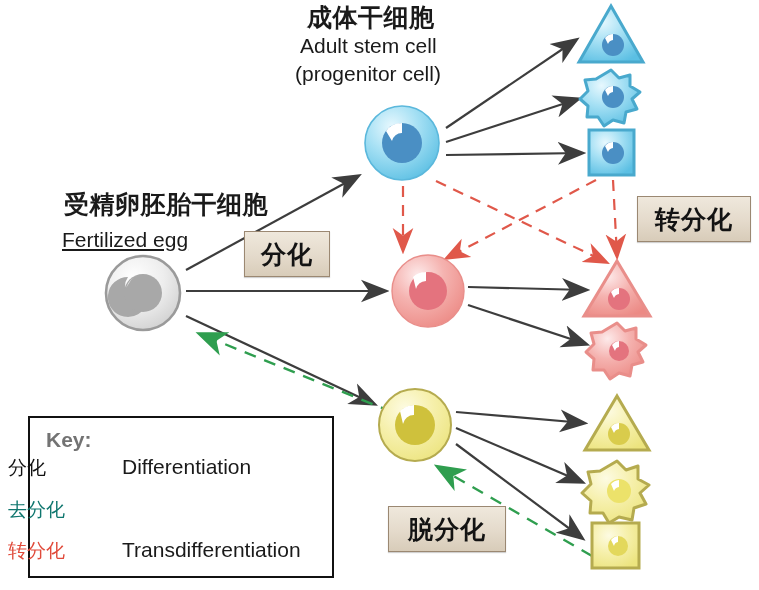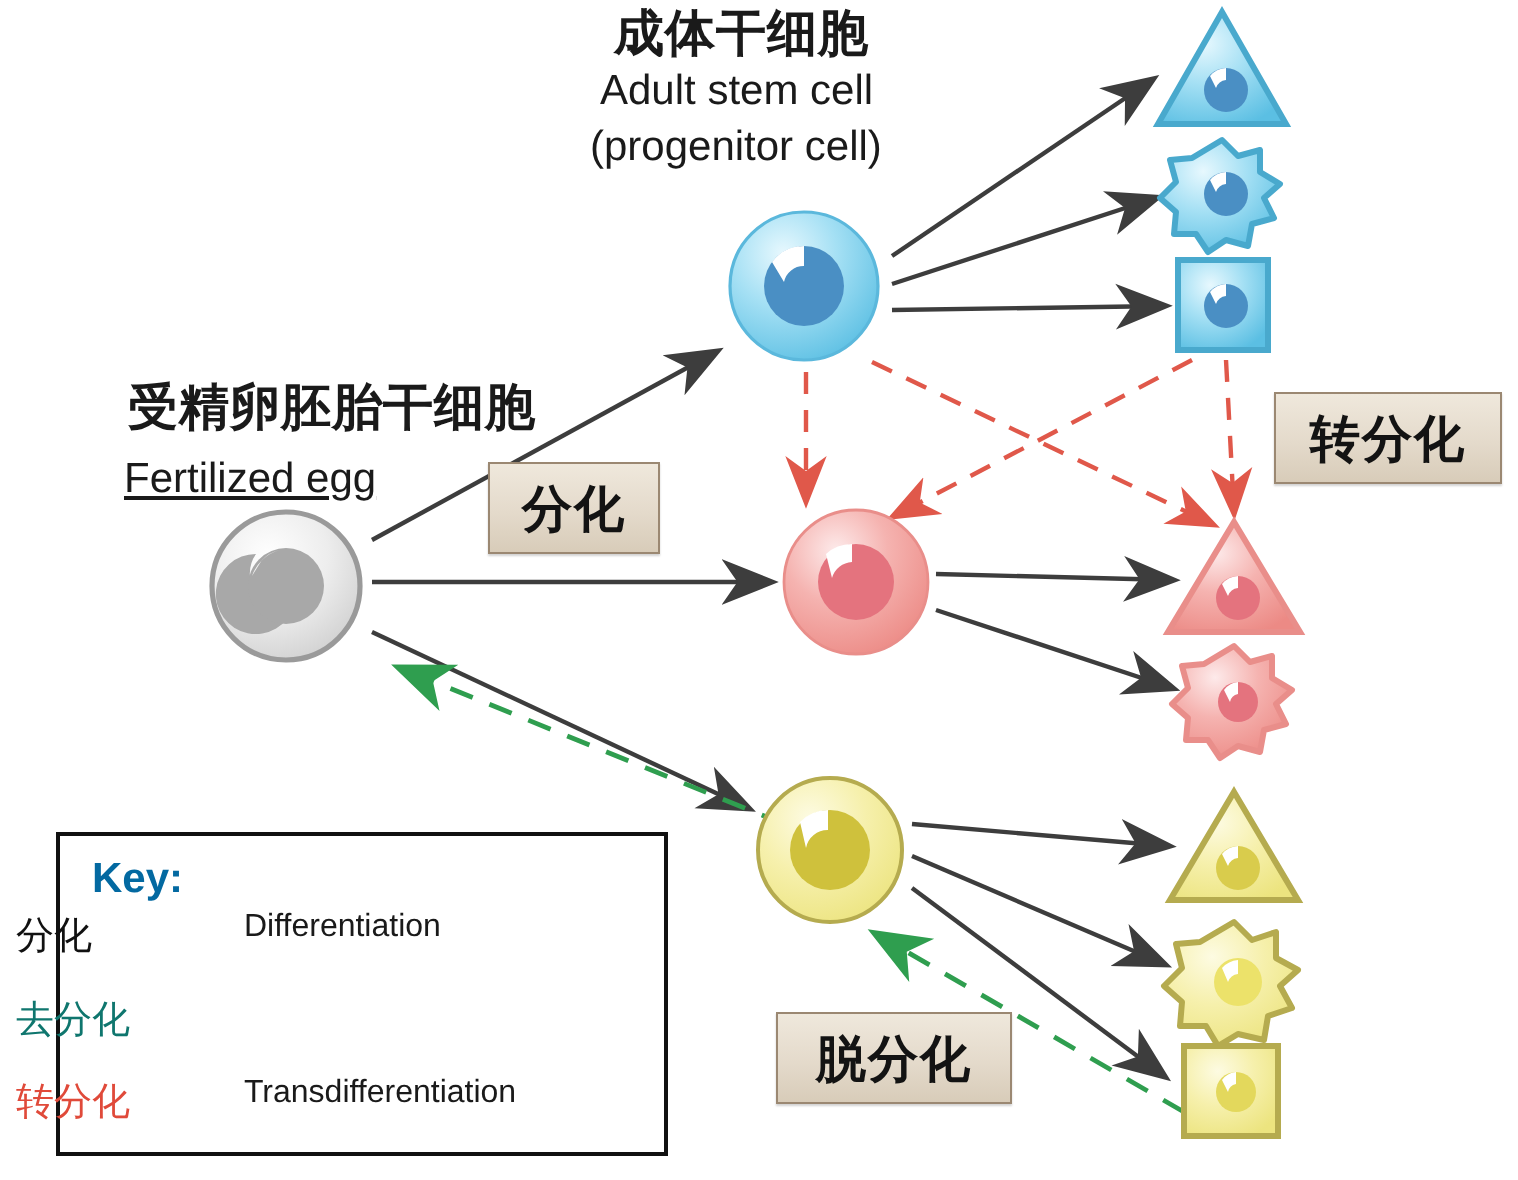--- a/index.html
+++ b/index.html
@@ -57,25 +57,25 @@
   
   #legend {
     position: absolute;
     border: 2.2px solid #111111;
     background: #ffffff;
   }
   .legend-title {
     position: absolute;
     font-size: 21px;
     font-weight: bold;
-    color: #0369a1;
+    color: #737373;
   }
   .legend-en {
     position: absolute;
-    font-size: 16px;
+    font-size: 21px;
     color: #1a1a1a;
     white-space: nowrap;
   }
   .legend-cn {
     position: absolute;
     font-size: 19px;
     white-space: nowrap;
     font-weight: 500;
   }
   .cn-black { color: #111111; }

